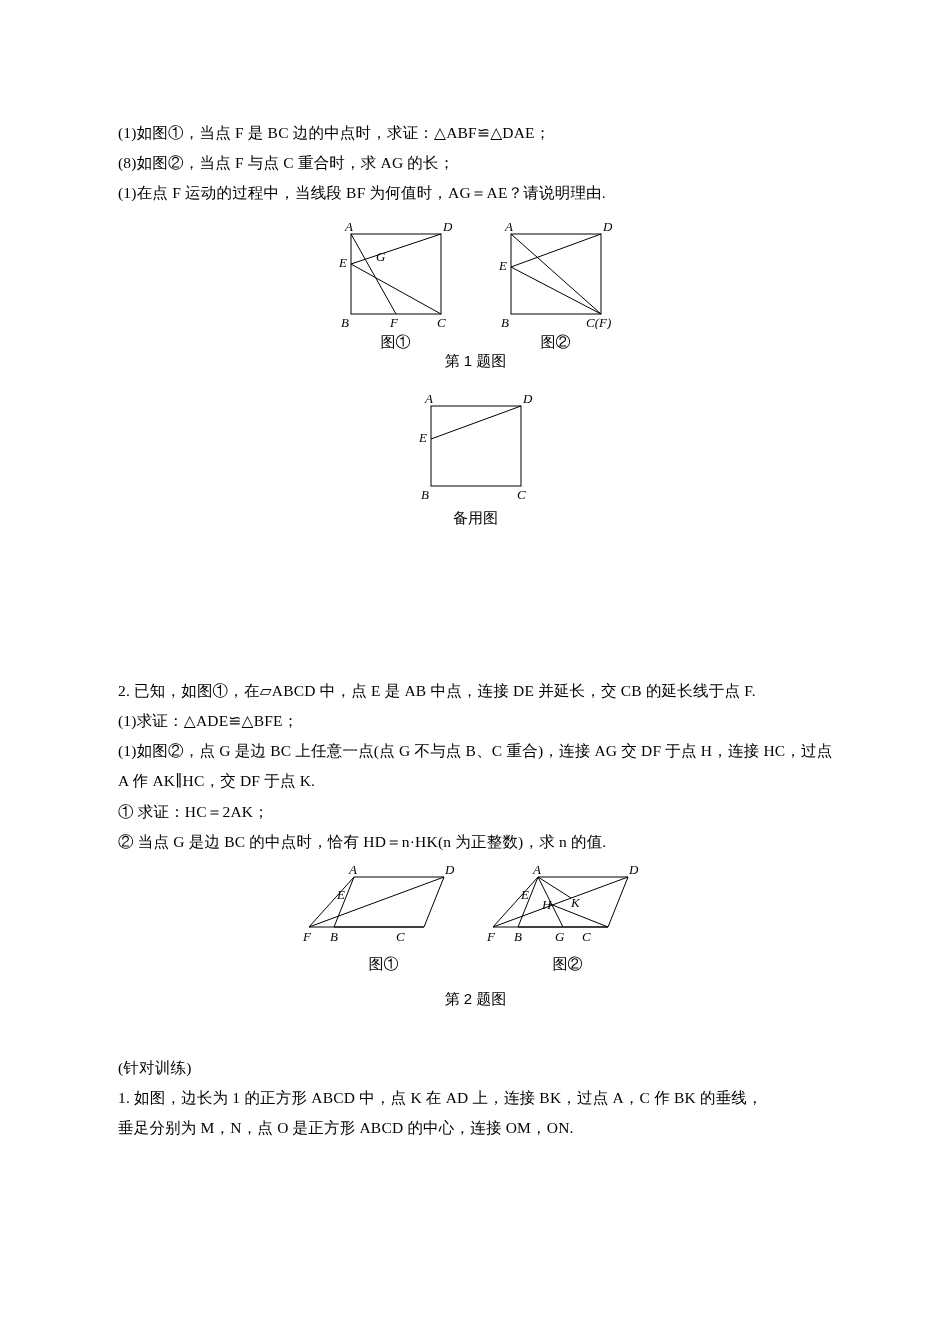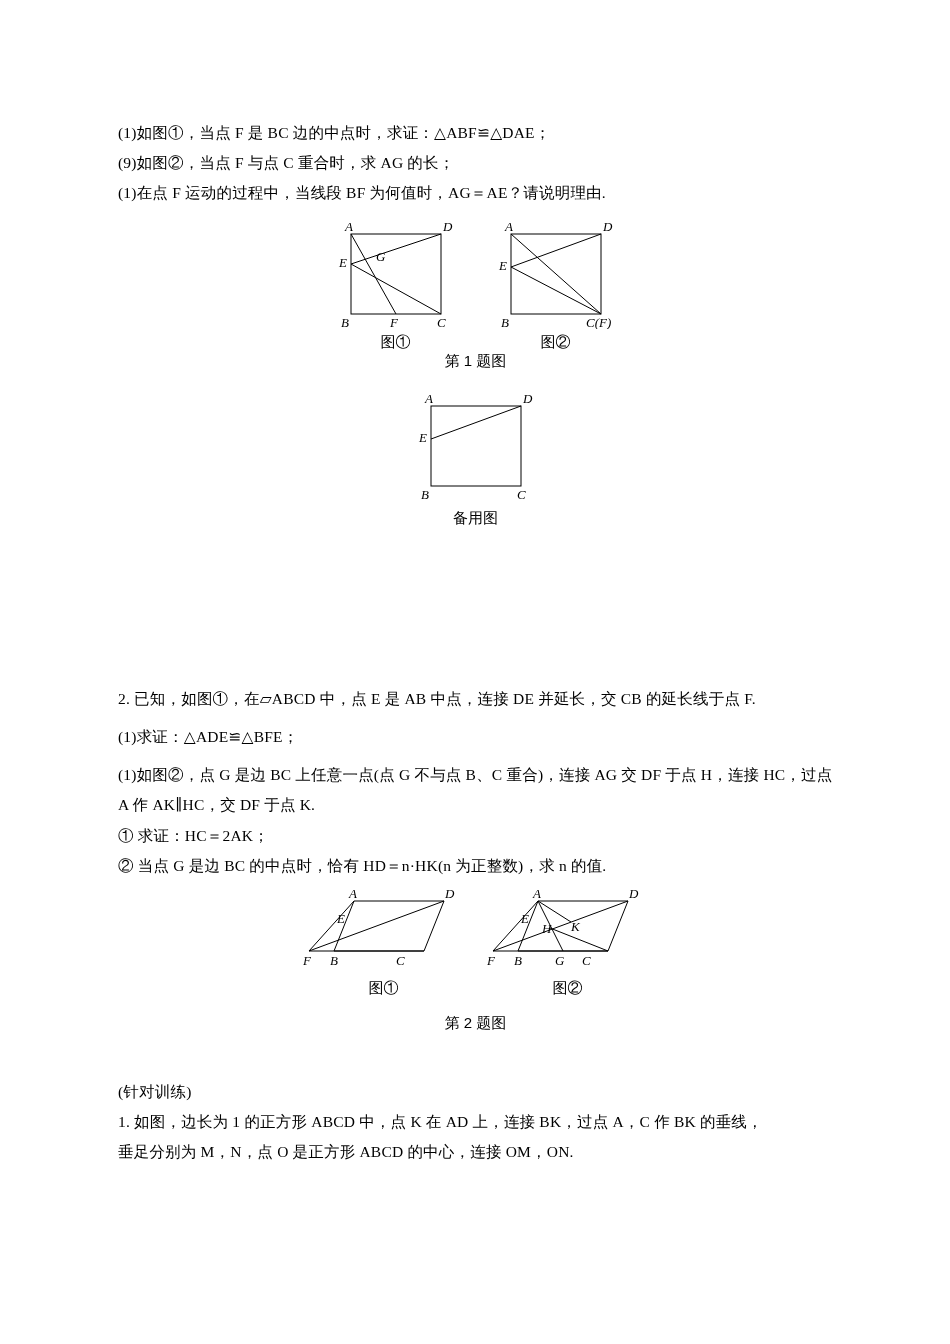--- a/index.html
+++ b/index.html
@@ -28,21 +28,20 @@
     width: 715px;
   }
   .line {
     font-size: 15.5px;
     line-height: 1.95;
     letter-spacing: 0.2px;
     white-space: nowrap;
   }
   .line.wrap {
     white-space: normal;
-    margin-top: 8px;
   }
   .fig-caption {
     text-align: center;
     font-size: 15px;
     font-family: Liberation Sans, sans-serif;
   }
   svg text {
     font-family: "Liberation Serif", "DejaVu Serif", serif;
     font-style: italic;
     font-size: 13px;
@@ -58,21 +57,21 @@
 
 <div class="page">
   <div class="content">
 
     <div style="height:118px"></div>
 
     <div class="line">
       <span>(1)如图①，当点 F 是 BC 边的中点时，求证：△ABF≌△DAE；</span>
     </div>
     <div class="line">
-      <span>(9)如图②，当点 F 与点 C 重合时，求 AG 的长；</span>
+      <span>(8)如图②，当点 F 与点 C 重合时，求 AG 的长；</span>
     </div>
     <div class="line">
       <span>(1)在点 F 运动的过程中，当线段 BF 为何值时，AG＝AE？请说明理由.</span>
     </div>
 
     <div class="figrow" style="margin-top:10px">
 
       <div>
         <svg width="140" height="110" viewBox="0 0 140 110">
 

